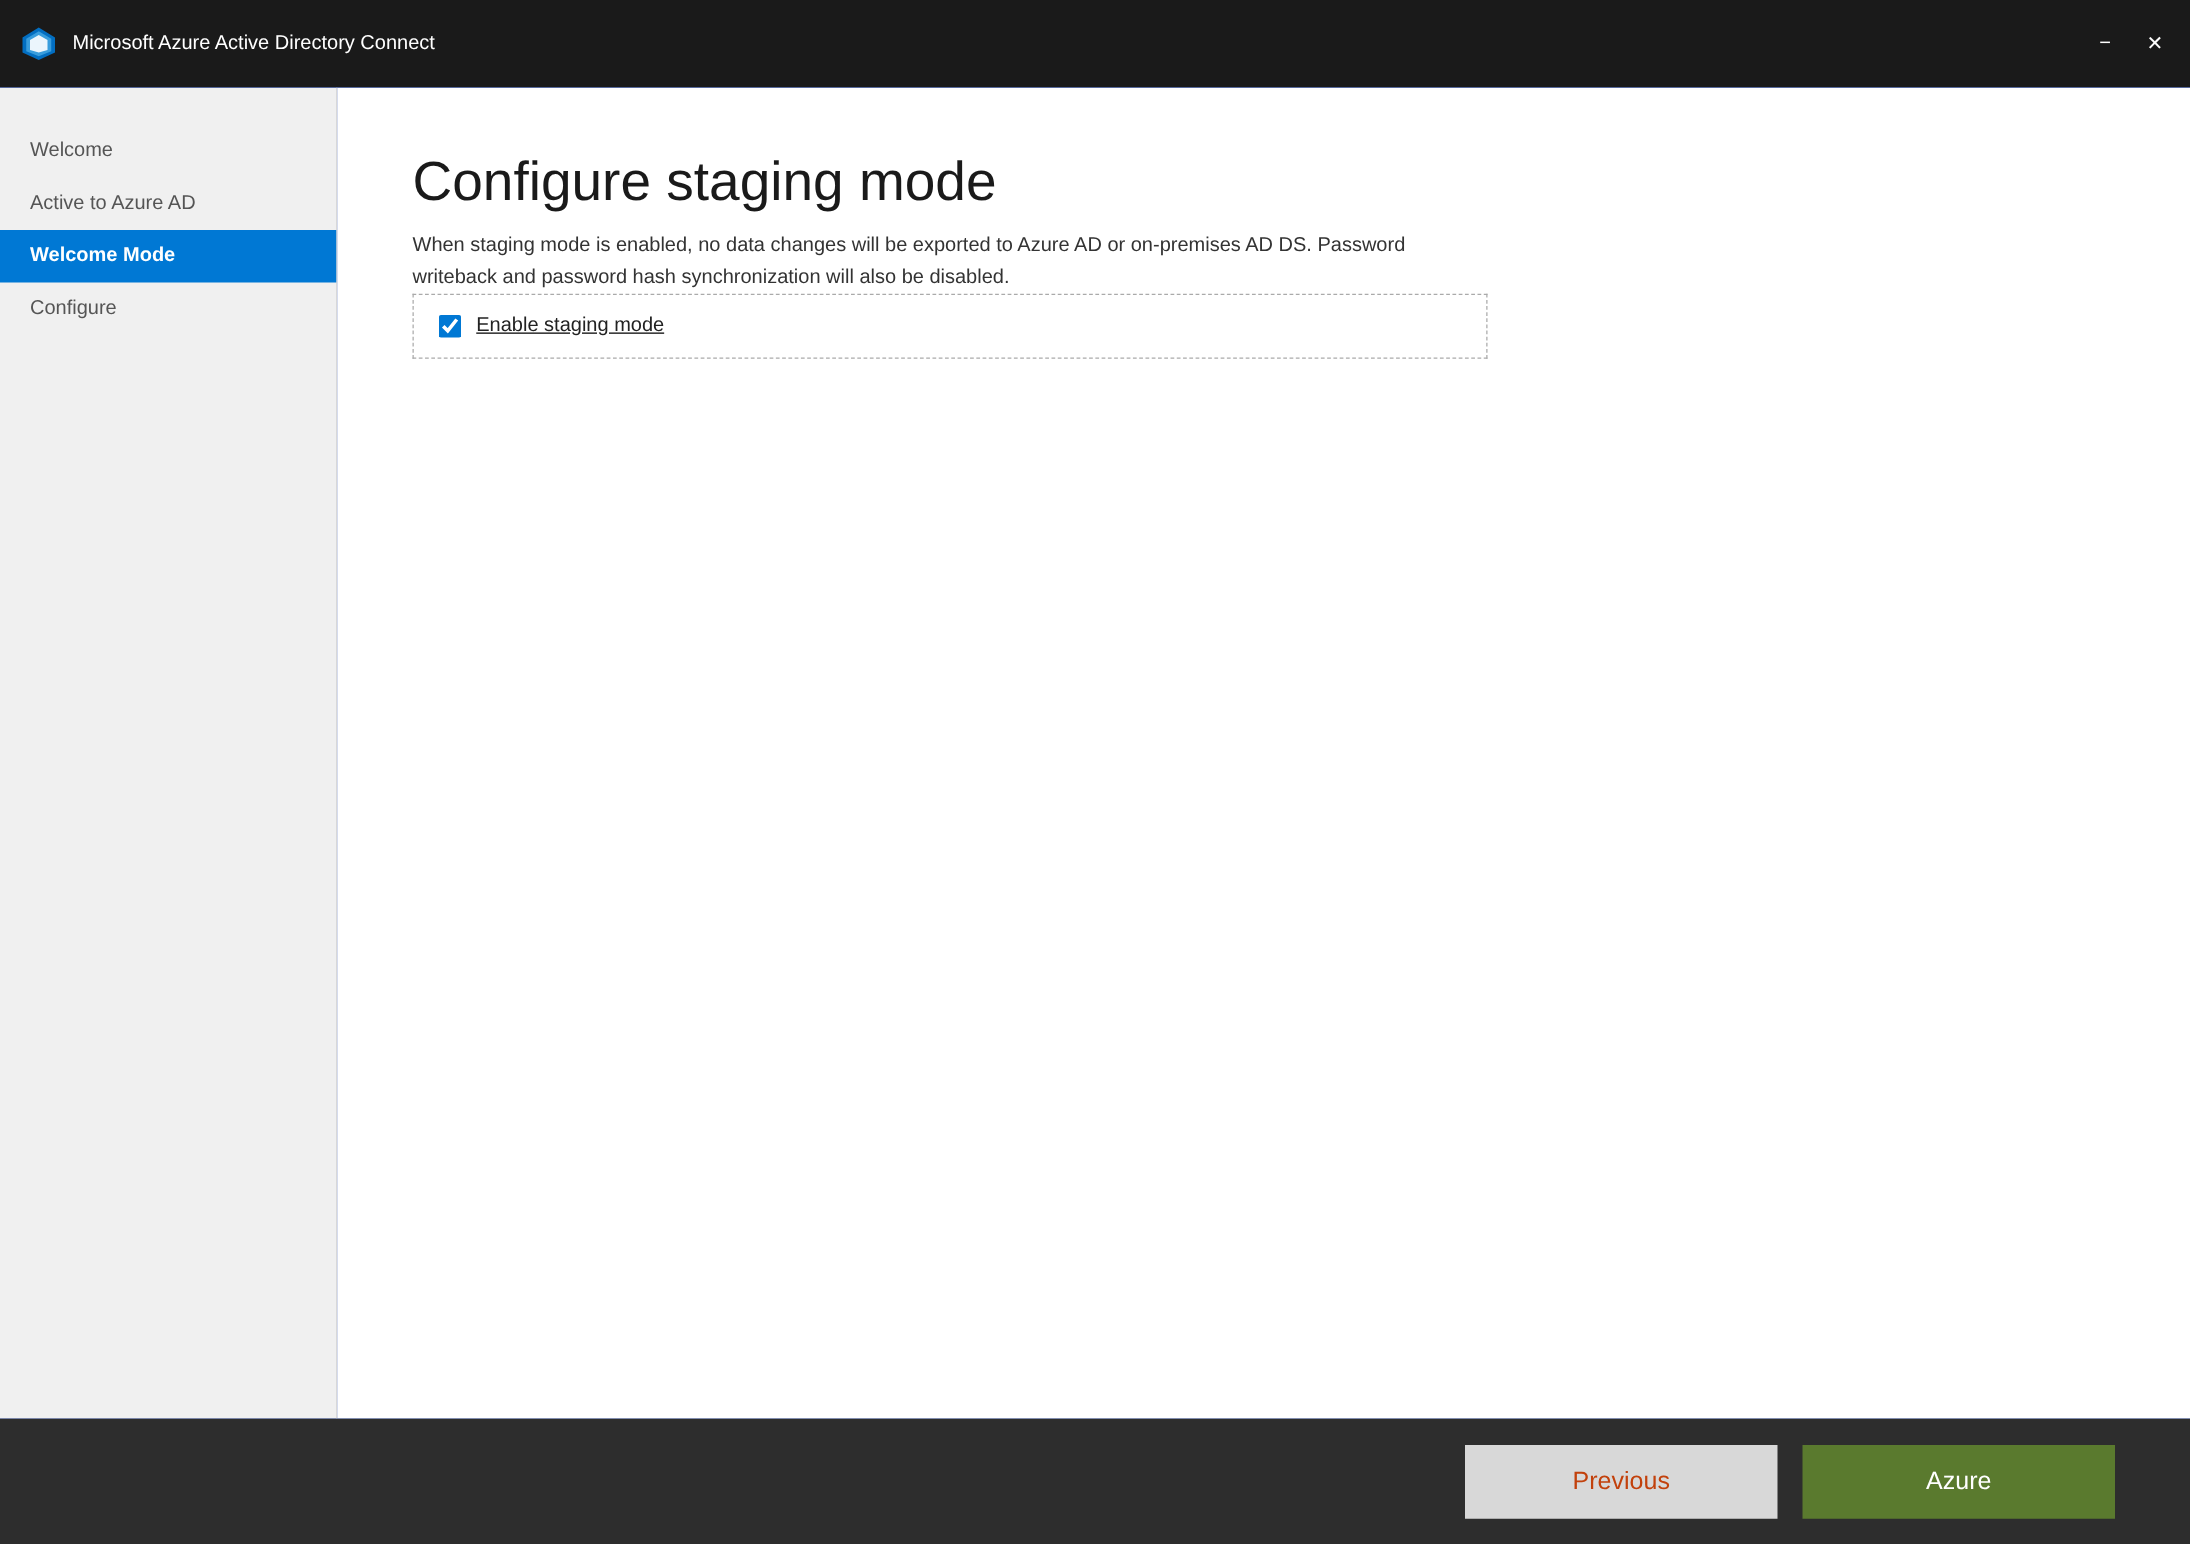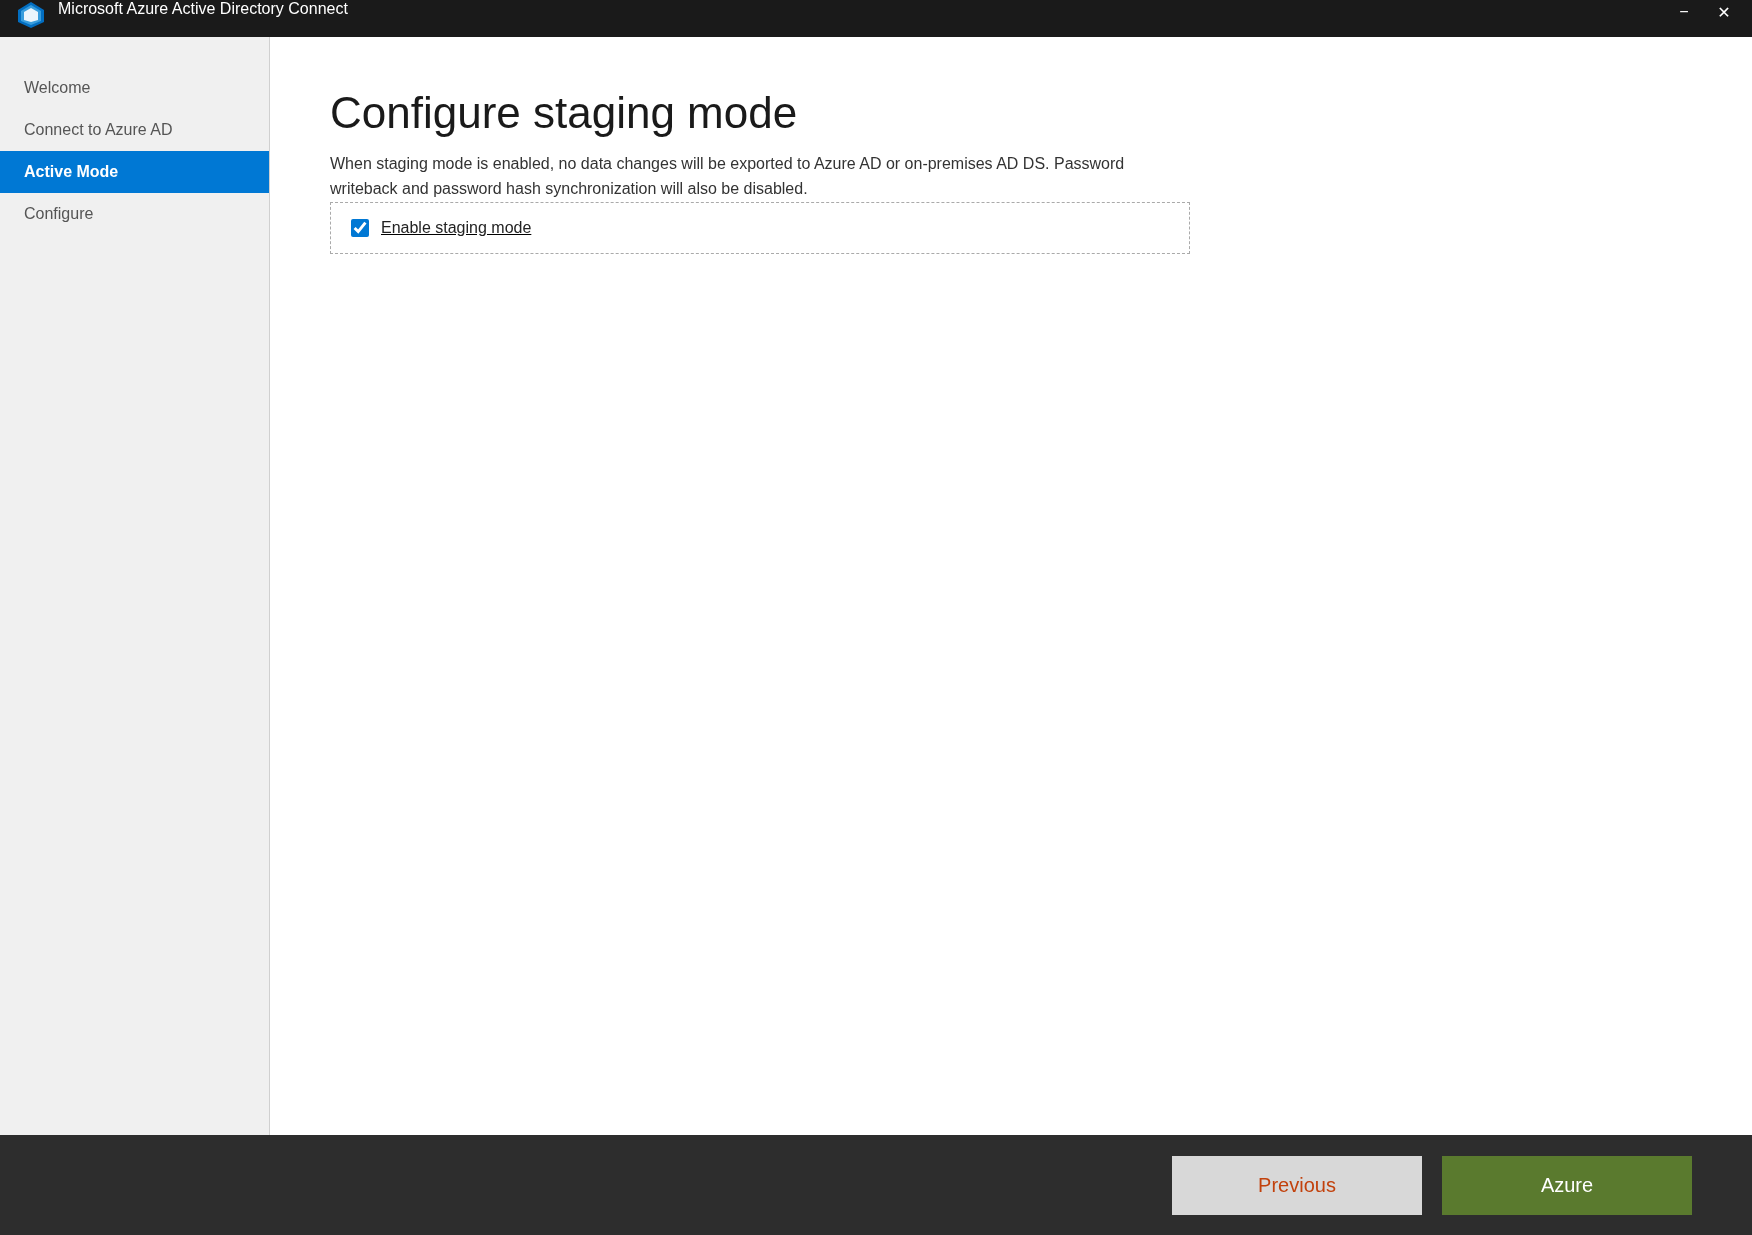--- a/index.html
+++ b/index.html
@@ -14,22 +14,23 @@
       background: #2d2d2d;
       font-family: 'Segoe UI', Arial, sans-serif;
       overflow: hidden;
       display: flex;
       flex-direction: column;
     }
 
     
     .title-bar {
       background: #1a1a1a;
-      height: 37px;
-      display: flex;
+      height: 70px;
+      display: flex;
+      align-items: center;
       padding: 0 16px;
       flex-shrink: 0;
     }
 
     .title-bar-logo {
       width: 30px;
       height: 30px;
       margin-right: 12px;
     }
 
@@ -196,24 +197,24 @@
   </div>
 </div>
 
 <div class="main-window">
 
   <div class="sidebar">
     <div class="sidebar-item">
       <span>Welcome</span>
     </div>
     <div class="sidebar-item">
-      <span>Connect to Azure AD</span>
+      <span>Active to Azure AD</span>
     </div>
     <div class="sidebar-item active">
-      <span>Active Mode</span>
+      <span>Welcome Mode</span>
     </div>
     <div class="sidebar-item">
       <span>Configure</span>
     </div>
   </div>
 
   <div class="content-area">
     <h1 class="page-title">Configure staging mode</h1>
     <p class="page-description">When staging mode is enabled, no data changes will be exported to Azure AD or on-premises AD DS. Password writeback and password hash synchronization will also be disabled.</p>
 

